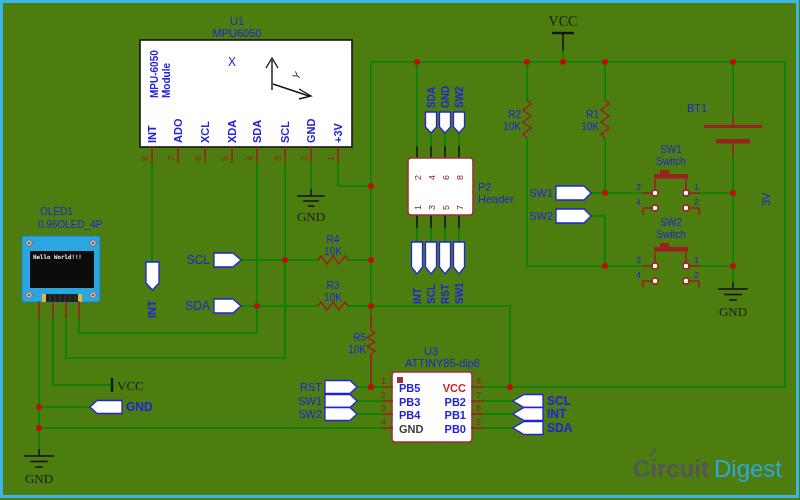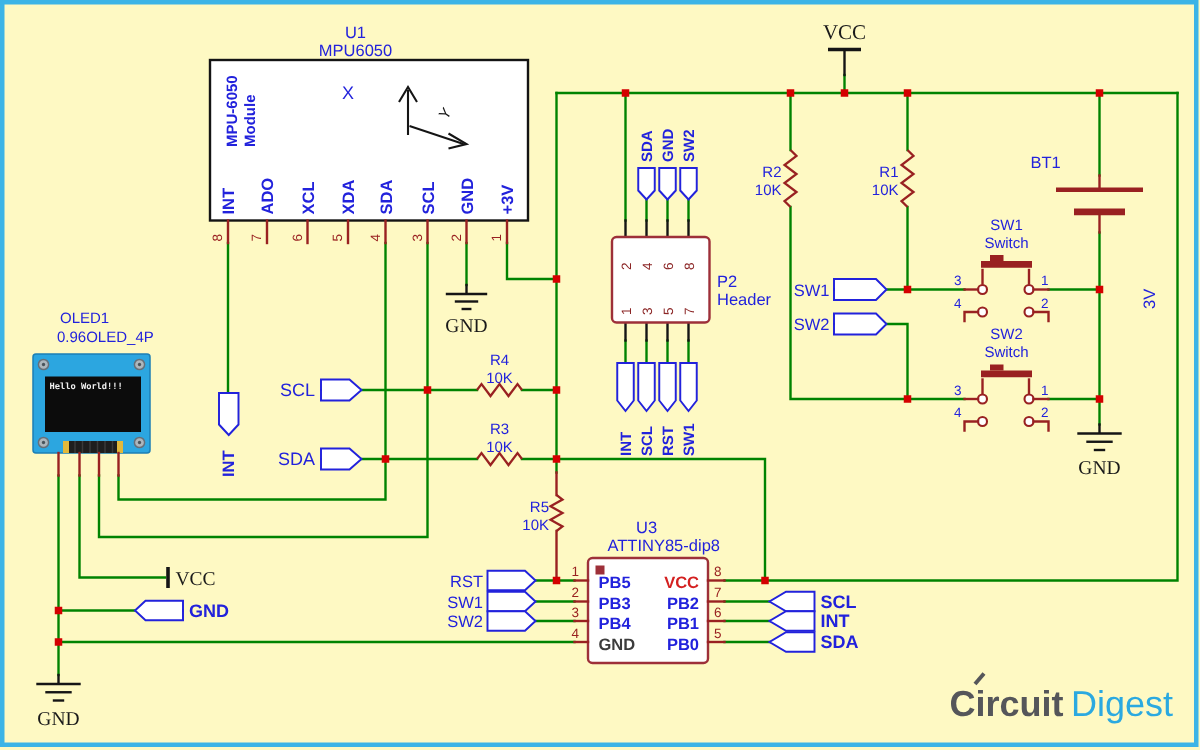--- a/index.html
+++ b/index.html
@@ -1,16 +1,16 @@
 <!DOCTYPE html>
 <html><head>
 <meta charset="utf-8">
 <style>
   html,body{margin:0;padding:0;background:#fff;}
-  #stage{position:relative;width:800px;height:500px;background:#fef9c3;overflow:hidden;}
+  #stage{position:relative;width:800px;height:500px;background:#4d7c0f;overflow:hidden;}
   svg{display:block;}
   text{font-family:"Liberation Sans",sans-serif;}
   .wire{stroke:#008300;stroke-width:1.6;fill:none;stroke-linecap:square;}
   .stub{stroke:#992121;stroke-width:1.6;fill:none;stroke-linecap:square;}
   .blkw{stroke:#151515;stroke-width:1.6;fill:none;stroke-linecap:square;}
   .res{stroke:#992121;stroke-width:1.5;fill:none;stroke-linejoin:miter;}
   .pent{fill:#ffffff;stroke:#2222DC;stroke-width:1.3;stroke-linejoin:miter;}
   .box{fill:#ffffff;stroke:#9D3039;stroke-width:1.6;}
   .chipbox{fill:#ffffff;stroke:#141414;stroke-width:1.6;}
   .jct{fill:#D40000;}

